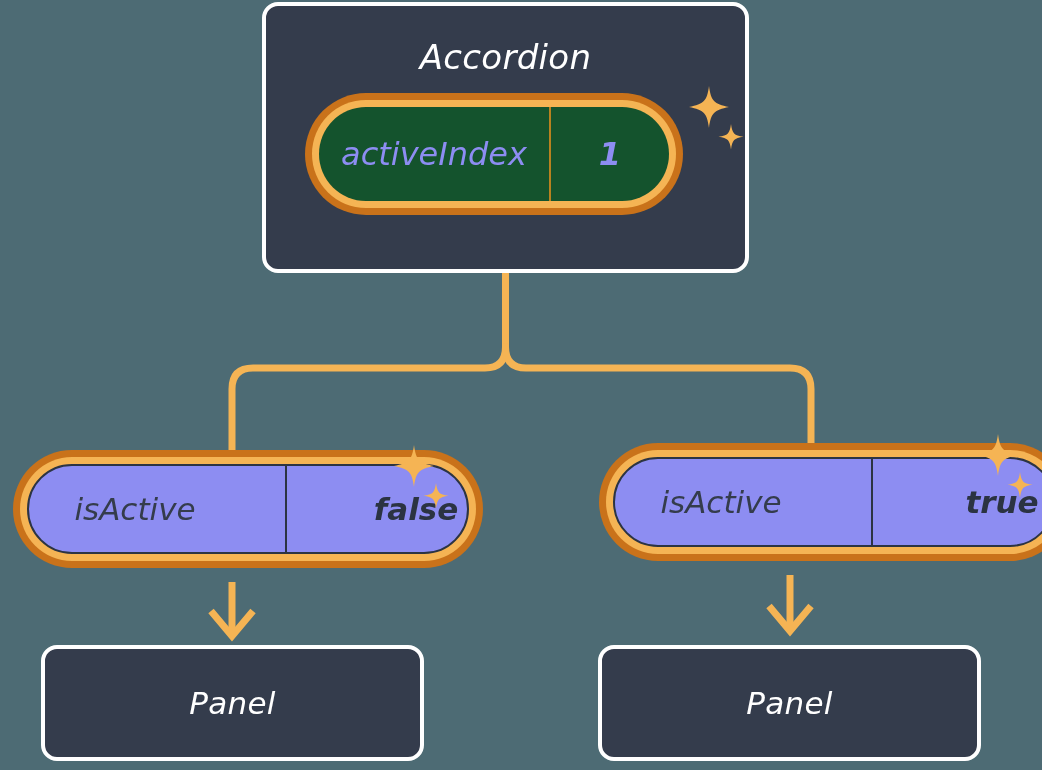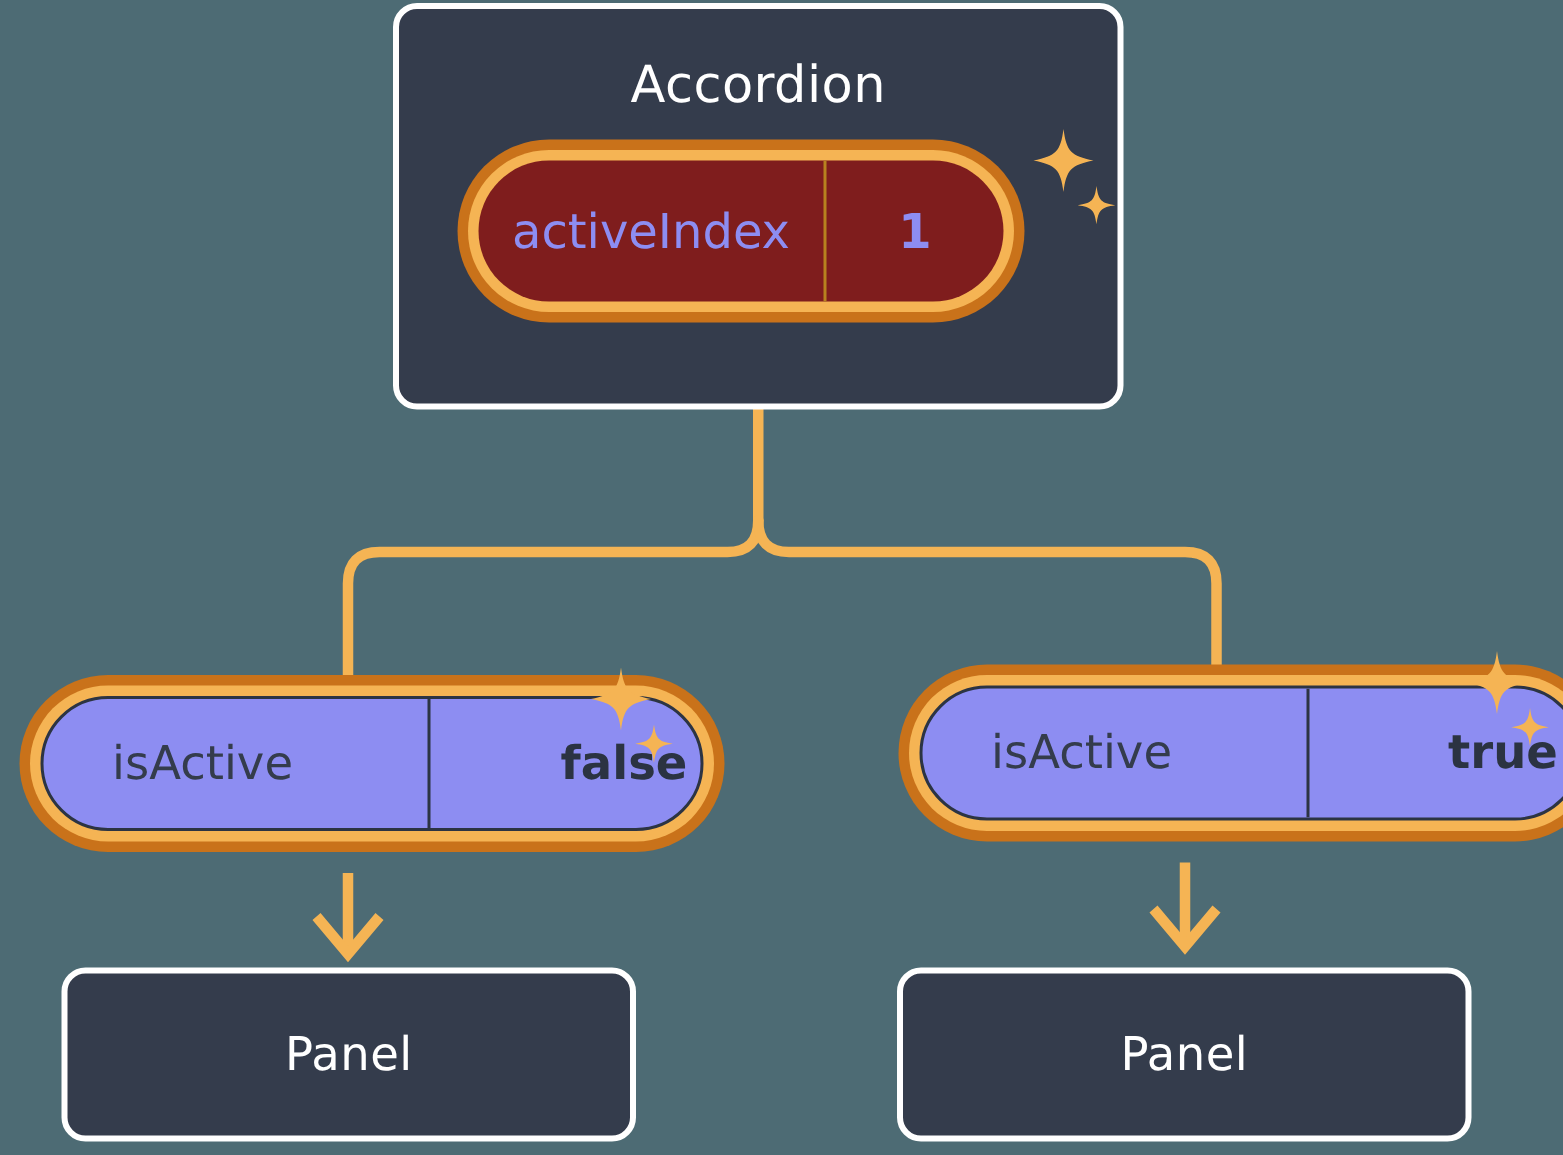--- a/index.html
+++ b/index.html
@@ -13,20 +13,21 @@
     font-family: "DejaVu Sans", "Liberation Sans", sans-serif;
     overflow: hidden;
     position: relative;
   }
 
   #stage {
     position: absolute;
     left: 0; top: 0;
     width: 966px;
     height: 770px;
+    font-style: italic;
   }
 
   
   #wires {
     position: absolute;
     left: 0; top: 0;
     width: 1042px;
     height: 770px;
     pointer-events: none;
     z-index: 1;
@@ -88,21 +89,21 @@
   .pill-inner {
     border-radius: 999px;
     display: flex;
     align-items: stretch;
     overflow: hidden;
     box-sizing: border-box;
   }
 
   
   .pill--dark .pill-inner {
-    background: #7f1d1d;
+    background: #14532d;
     height: 94px;
   }
   .pill--dark .pill-key {
     color: #8d8df2;
     font-size: 32px;
   }
   .pill--dark .pill-val {
     color: #8d8df2;
     font-size: 32px;
     font-weight: bold;

